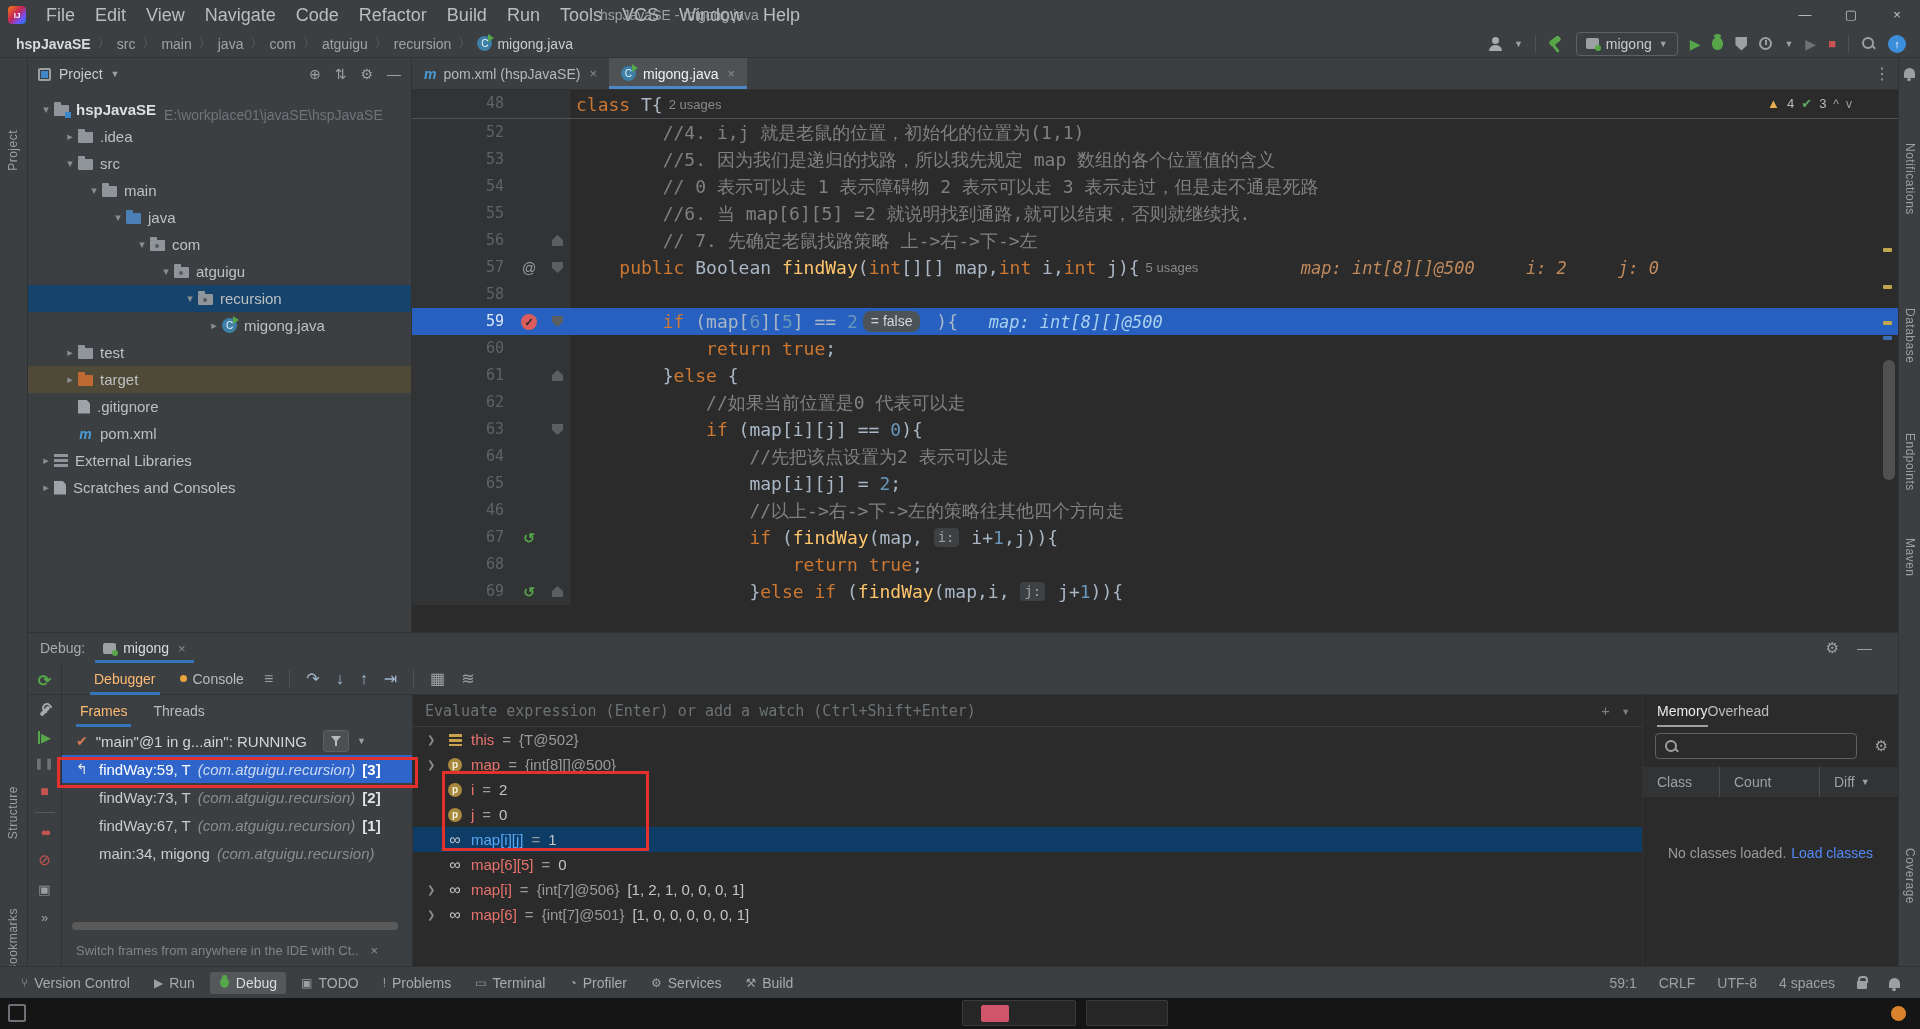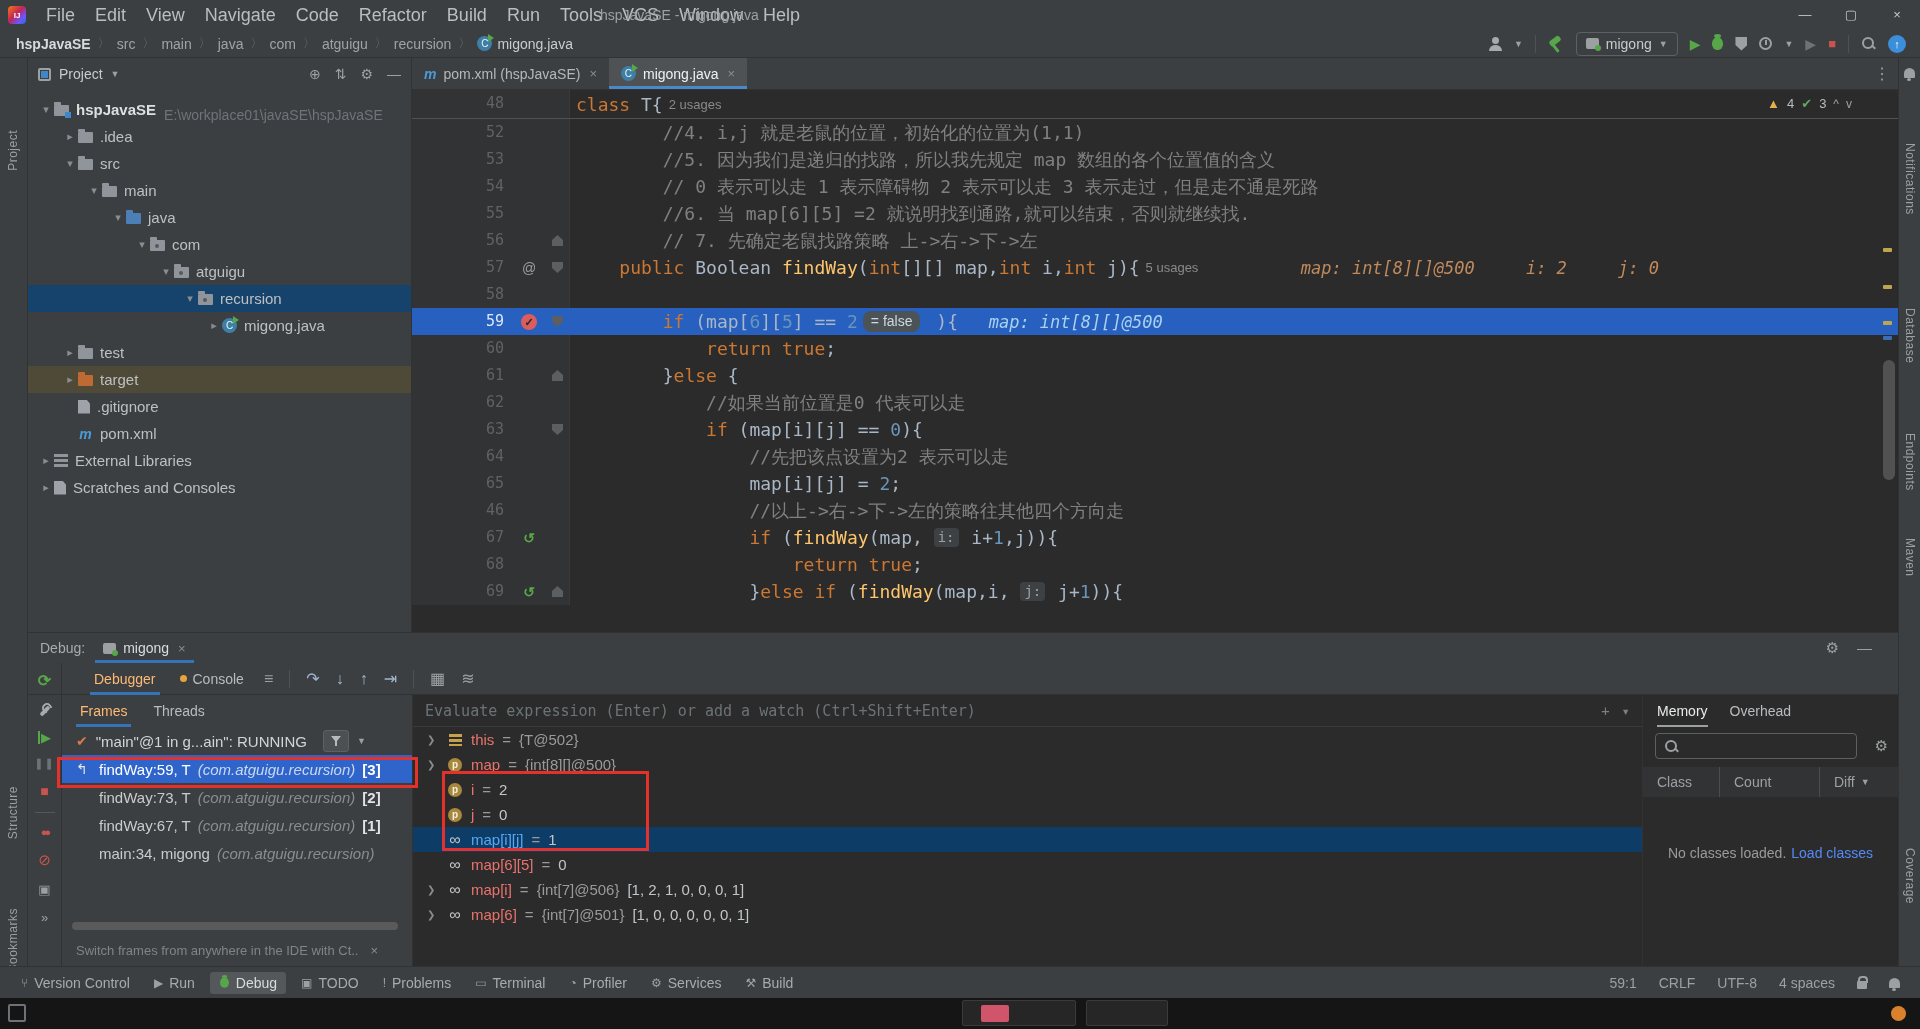--- a/index.html
+++ b/index.html
@@ -179,21 +179,21 @@
   .var-row.selected .var-name { color:#56A7F5; }
   .var-eq { color:#9A9A9A; }
   .var-ref { color:#9A9A9A; }
   .var-val { color:#C2C6C9; }
   .vico { width:16px; display:flex; justify-content:center; flex:none; }
   .vico-param { width:14px; height:14px; border-radius:50%; background:#A8883C; color:#F4EEDF; font-size:10px; font-weight:bold; line-height:14px; text-align:center; }
   .vico-watch { color:#C2C6C9; font-size:16px; line-height:14px; }
   .vico-field { width:13px; height:12px; background:repeating-linear-gradient(180deg,#C8A24B 0 3px,#2B2B2B 3px 5px); }
 
   #memory-panel { position:absolute; left:1614px; top:62px; width:256px; bottom:0; background:#2B2B2B; border-left:1px solid #323232; }
-  #memory-tabs { height:32px; display:flex; align-items:center; gap:22px; padding-left:14px; font-size:14px; }
+  #memory-tabs { height:32px; display:flex; align-items:center; padding-left:14px; font-size:14px; }
   .mtab { position:relative; height:32px; display:flex; align-items:center; color:#B9BCBE; }
   .mtab.active { color:#E8EAEB; }
   .mtab.active::after { content:""; position:absolute; left:0; bottom:0; width:100%; height:2px; background:#9DA0A2; }
   #memory-search { position:absolute; left:12px; top:38px; width:202px; height:26px; border:1px solid #5E6060; border-radius:4px; background:#2B2B2B; display:flex; align-items:center; padding-left:8px; }
   #memory-gear { position:absolute; right:10px; top:42px; color:#9DA0A2; font-size:15px; }
   #memory-cols { position:absolute; left:0; top:72px; width:100%; height:30px; background:#313335; display:flex; align-items:center; font-size:14px; color:#9DA0A2; }
   .mcol { padding-left:14px; display:flex; align-items:center; gap:6px; }
   .mcol + .mcol { border-left:1px solid #4A4D4F; height:100%; align-items:center; }
   #memory-empty { position:absolute; left:0; top:150px; width:100%; text-align:center; font-size:14px; color:#9A9A9A; }
   #memory-empty a { color:#548AF7; text-decoration:none; margin-left:5px; }

